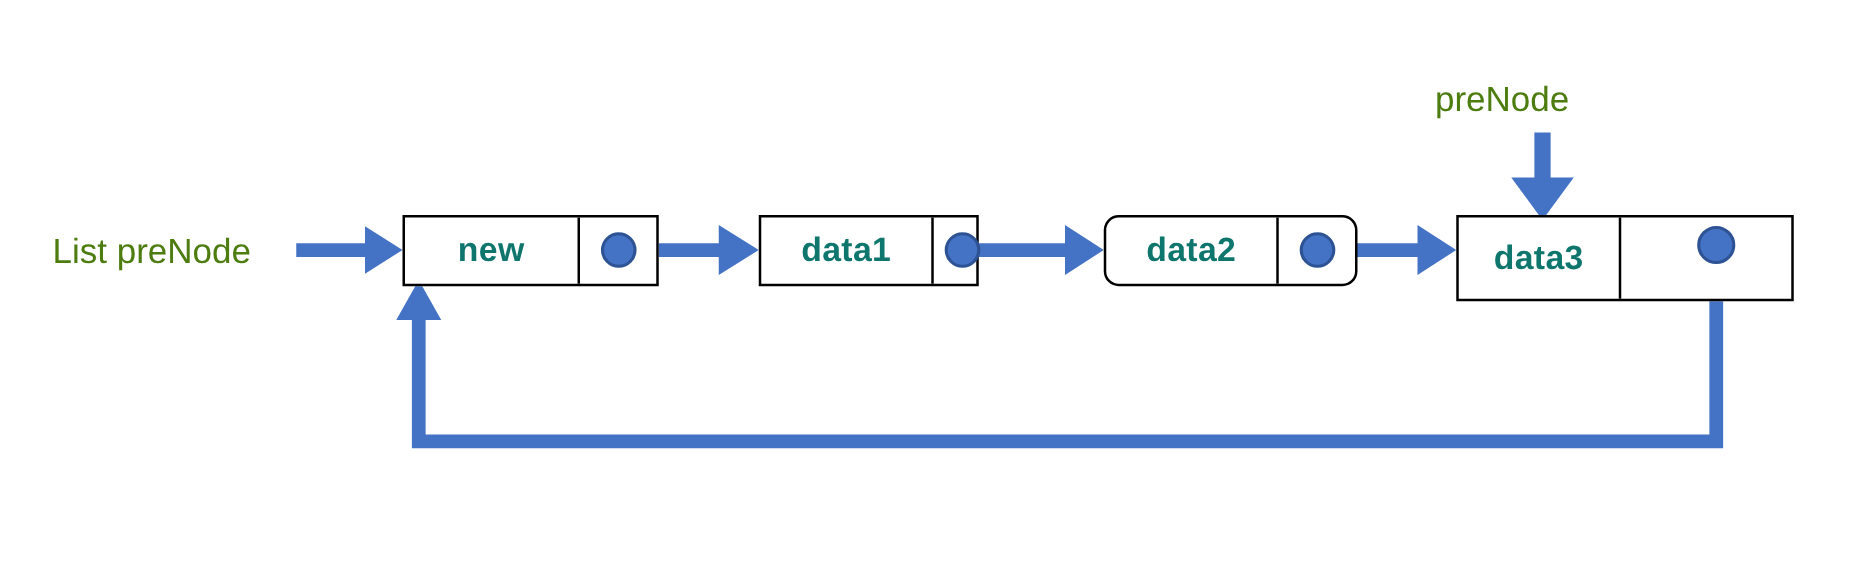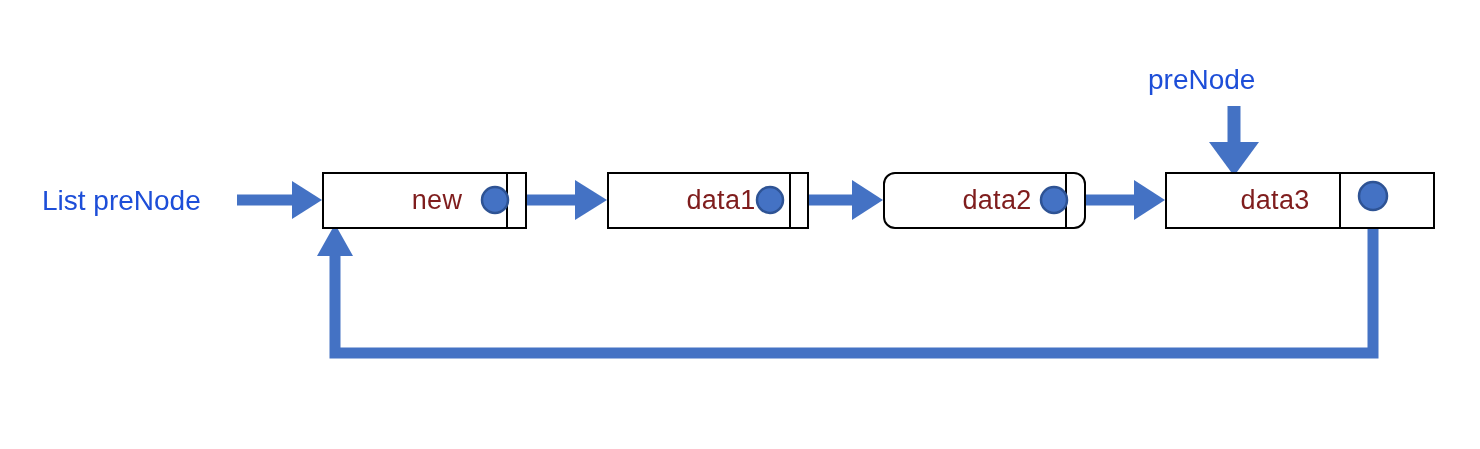--- a/index.html
+++ b/index.html
@@ -29,34 +29,33 @@
     background: #ffffff;
     display: flex;
     align-items: stretch;
   }
   .cell-data {
     display: flex;
     align-items: center;
     justify-content: center;
     box-sizing: border-box;
     border-right: 2.5px solid #000000;
-    font-weight: normal;
+    font-weight: bold;
     font-size: 27px;
-    color: #7f1d1d;
+    color: #0f766e;
     letter-spacing: 0.3px;
-    margin-left: 44px;
   }
   .cell-ptr {
     box-sizing: border-box;
     position: relative;
   }
   .label-text {
     position: absolute;
     font-size: 28px;
-    color: #1d4ed8;
+    color: #4d7c0f;
     white-space: nowrap;
   }
 </style>
 </head>
 <body>
 
 <div id="canvas">
 
   <div class="label-text" style="left:42px; top:185px;">List preNode</div>
 
@@ -93,31 +92,31 @@
       <path d="M 1234 106 L 1234 148" stroke="#4472C4" stroke-width="13" fill="none"></path>
       <polygon points="1234,176 1209,142 1259,142" fill="#4472C4"></polygon>
     </g>
   </svg>
 
   <div class="node-box" style="left:322px; top:172px; width:205px; height:57px;">
     <div class="cell-data" style="width:140px;">new</div>
     <div class="cell-ptr" style="flex:1;"></div>
   </div>
 
-  <div class="node-box" style="left:607px; top:172px; width:202px; height:57px;">
+  <div class="node-box" style="left:607px; top:172px; width:176px; height:57px;">
     <div class="cell-data" style="width:138px;">data1</div>
     <div class="cell-ptr" style="flex:1;"></div>
   </div>
 
   <div class="node-box" style="left:883px; top:172px; width:203px; height:57px;border-radius:12px;">
     <div class="cell-data" style="width:138px;">data2</div>
     <div class="cell-ptr" style="flex:1;"></div>
   </div>
 
-  <div class="node-box" style="left:1165px; top:172px; width:270px; height:57px;">
+  <div class="node-box" style="left:1165px; top:172px; width:270px; height:69px;">
     <div class="cell-data" style="width:130px;">data3</div>
     <div class="cell-ptr" style="flex:1;"></div>
   </div>
 
   <svg class="layer" viewBox="0 0 1480 449" xmlns="http://www.w3.org/2000/svg">
     <circle cx="495" cy="200" r="13" fill="#4472C4" stroke="#2E5394" stroke-width="2.5"></circle>
     <circle cx="770" cy="200" r="13" fill="#4472C4" stroke="#2E5394" stroke-width="2.5"></circle>
     <circle cx="1054" cy="200" r="13" fill="#4472C4" stroke="#2E5394" stroke-width="2.5"></circle>
     <circle cx="1373" cy="196" r="14" fill="#4472C4" stroke="#2E5394" stroke-width="2.5"></circle>
   </svg>

